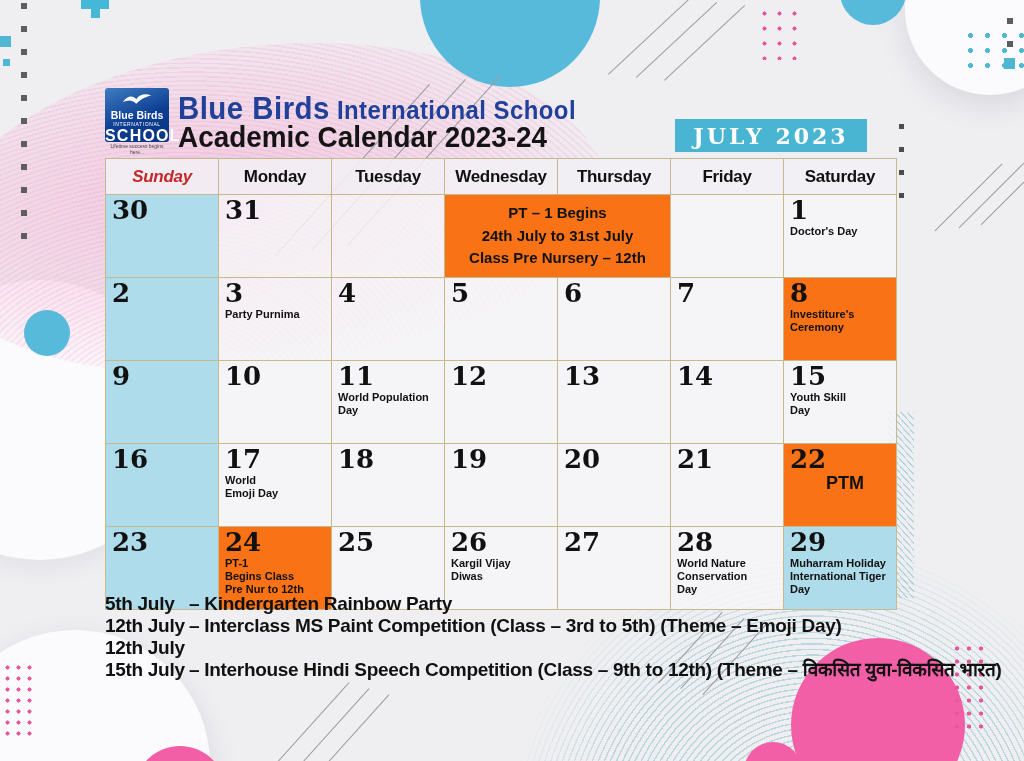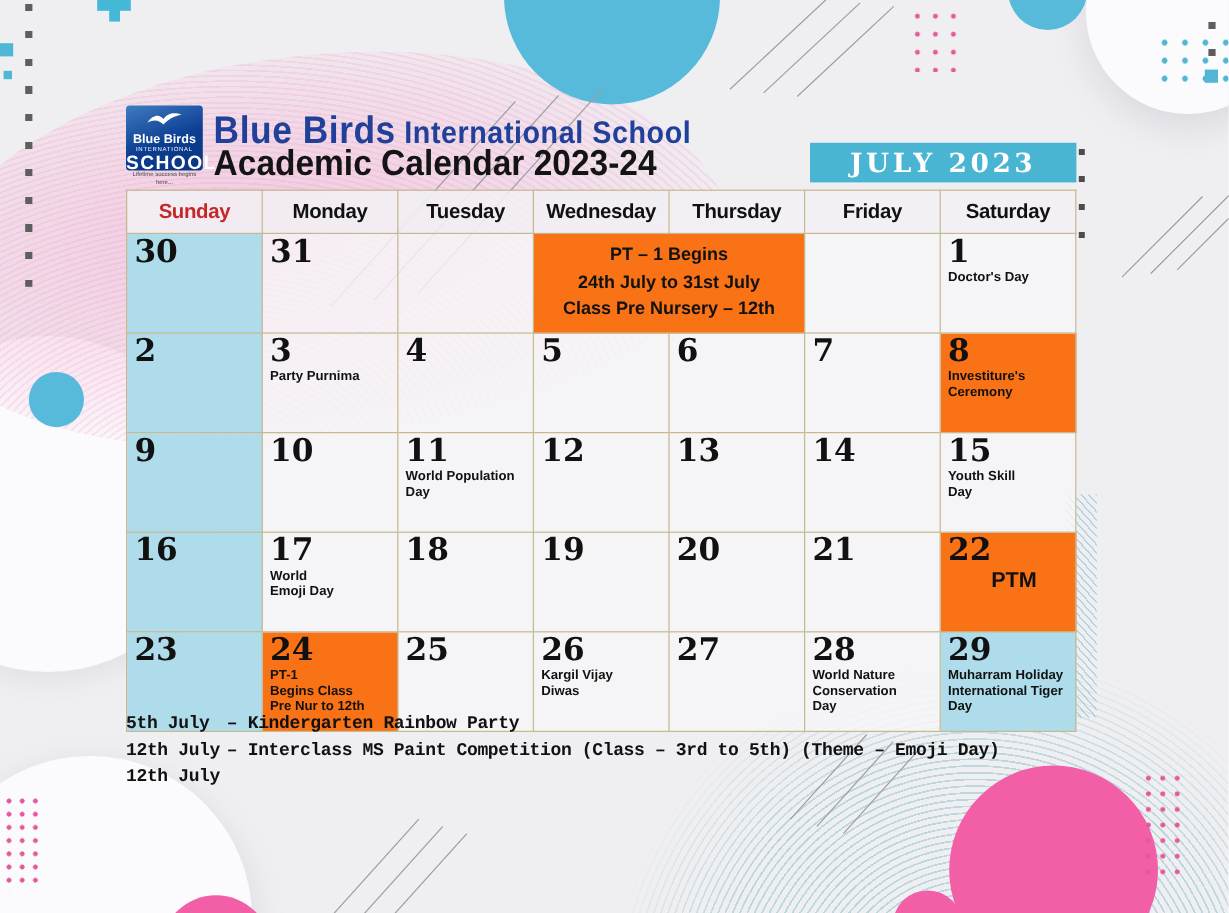--- a/index.html
+++ b/index.html
@@ -34,40 +34,40 @@
   .logo-bb{font-size:10.5px;font-weight:bold;line-height:1;}
   .logo-int{font-size:5px;letter-spacing:.6px;line-height:1.3;}
   .logo-school{font-size:16px;font-weight:bold;letter-spacing:1.2px;line-height:1.1;}
   .logo-tag{left:105px;top:143px;width:64px;font-size:5px;color:#444;text-align:center;z-index:2;}
   .school-title{left:178px;top:90px;z-index:2;color:#20409a;font-weight:bold;white-space:nowrap;
      transform:scaleX(.92);transform-origin:left top;}
   .school-title .t1{font-size:32px;letter-spacing:.5px;}
   .school-title .t2{font-size:26px;letter-spacing:.5px;}
   .subtitle{left:178px;top:120px;z-index:2;font-size:30px;font-weight:bold;color:#141414;white-space:nowrap;
      transform:scaleX(.93);transform-origin:left top;}
-  .month-badge{left:675px;top:119px;width:222px;height:33px;z-index:2;background:#4ab5d2;color:#fff;
+  .month-badge{left:675px;top:119px;width:192px;height:33px;z-index:2;background:#4ab5d2;color:#fff;
      display:flex;align-items:center;justify-content:center;
      font-family:"DejaVu Serif",serif;font-weight:bold;font-size:22px;letter-spacing:3px;}
   
   table.cal{position:absolute;left:105px;top:158px;width:792px;z-index:2;
      border-collapse:collapse;table-layout:fixed;}
   .cal th,.cal td{border:1px solid #c6b98e;}
   .cal th{height:33px;font-size:17px;font-weight:bold;background:rgba(242,240,244,.9);letter-spacing:-.3px;}
-  .cal th.sun{color:#c42828;}
+  .cal th.sun{color:#c42828;font-style:italic;}
   .cal td{height:78px;vertical-align:top;padding:2px 6px;background:rgba(246,245,248,.82);}
   .cal td.blue{background:#aedcea;margin-top:48px;}
   .cal td.yellow{background:#f97316;}
   .date{font-family:"DejaVu Serif",serif;font-weight:bold;font-size:26px;line-height:1.05;}
   .ev{font-weight:bold;font-size:11px;line-height:1.18;white-space:pre-line;margin-top:1px;}
   .ev-big{font-size:18px;line-height:1.1;margin-left:36px;}
   td.announce{vertical-align:middle;text-align:center;}
   .announce-text{font-weight:bold;font-size:15px;line-height:1.5;white-space:pre-line;}
   
   .f-list{left:105px;top:593px;z-index:2;}
-  .f-row{display:flex;font-weight:bold;font-size:15px;line-height:22px;letter-spacing:-.3px;white-space:nowrap;font-family:Liberation Mono, monospace;}
+  .f-row{display:flex;font-weight:bold;font-size:19px;line-height:22px;letter-spacing:-.3px;white-space:nowrap;}
   .f-date{width:84px;flex:0 0 84px;}
 </style>
 </head>
 <body>
 
 <div class="canvas">
 
   <div class="abs circ white-blob" style="left:905px;top:-75px;width:170px;height:170px;"></div>
   <div class="abs circ white-blob" style="left:-100px;top:280px;width:280px;height:280px;box-shadow:0 8px 20px rgba(110,110,135,.10);"></div>
   <div class="abs circ white-blob" style="left:-60px;top:630px;width:270px;height:270px;"></div>
@@ -278,15 +278,19 @@
       <div class="f-date">5th July</div>
       <div class="f-desc">– Kindergarten Rainbow Party</div>
     </div>
     <div class="f-row">
       <div class="f-date">12th July</div>
       <div class="f-desc">– Interclass MS Paint Competition (Class – 3rd to 5th) (Theme – Emoji Day)</div>
     </div>
     <div class="f-row">
       <div class="f-date">12th July</div>
     </div>
+    <div class="f-row">
+      <div class="f-date">15th July</div>
+      <div class="f-desc">– Interhouse Hindi Speech Competition (Class – 9th to 12th) (Theme – विकसित युवा-विकसित भारत)</div>
+    </div>
   </div>
 
 </div>
 
 </body></html>

